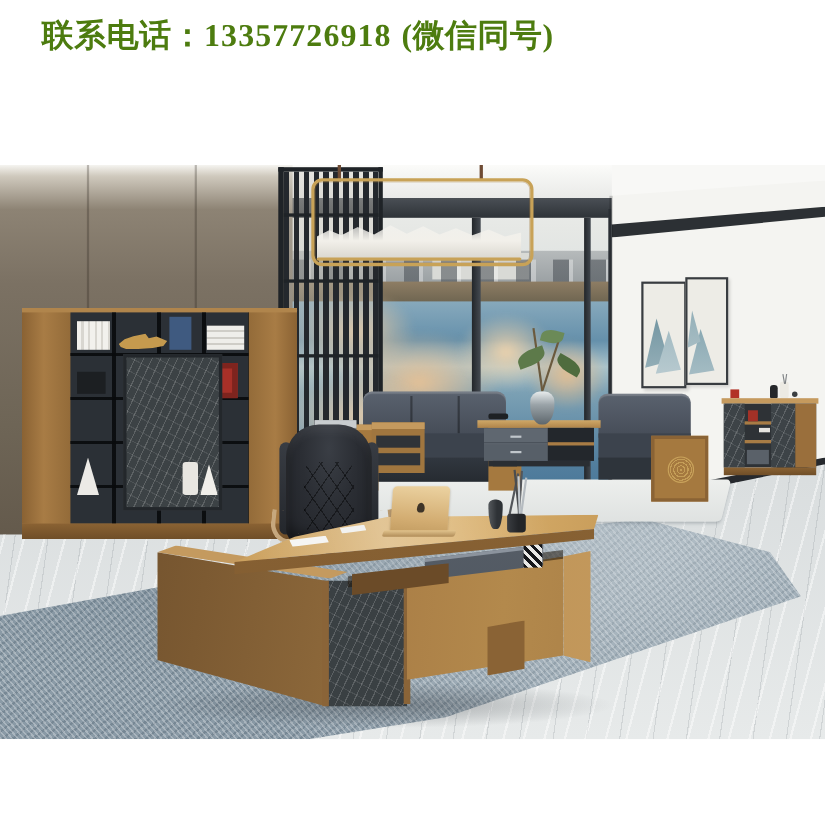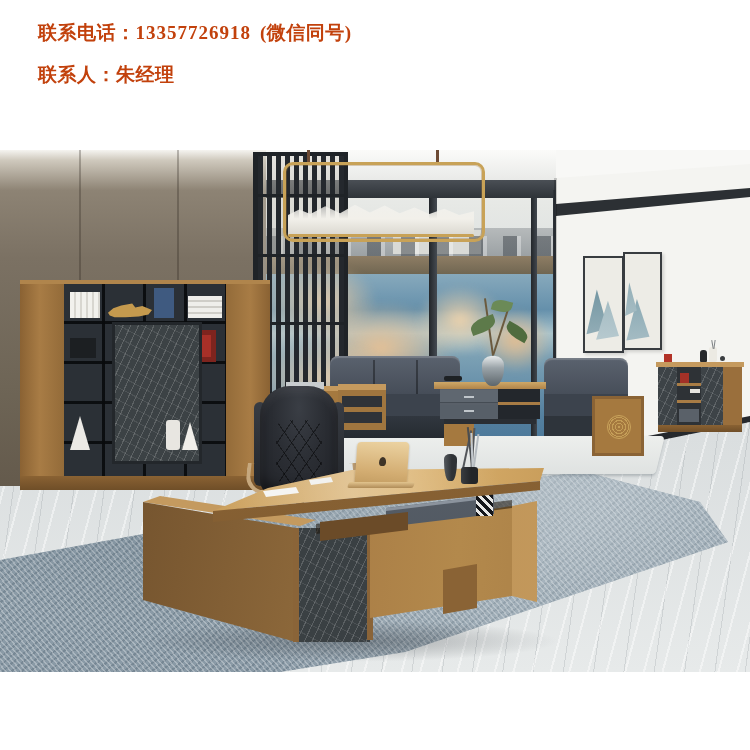--- a/index.html
+++ b/index.html
@@ -1,34 +1,33 @@
 <!DOCTYPE html>
 <html><head>
 <meta charset="utf-8">
 <style>
   html,body{margin:0;padding:0;}
   body{width:750px;height:750px;position:relative;background:#fff;font-family:"Liberation Sans","DejaVu Sans",sans-serif;overflow:hidden;}
   .ab{position:absolute;}
   .poly{position:absolute;inset:0;}
-  .contact{position:absolute;left:38px;top:12px;color:#c2410c;
+  .contact{position:absolute;left:38px;top:12px;color:#4d7c0f;
     font-family:"Liberation Serif","DejaVu Serif",serif;font-weight:700;
-    font-size:19px;line-height:42px;letter-spacing:.5px;white-space:nowrap;}
+    font-size:29px;line-height:42px;letter-spacing:.5px;white-space:nowrap;}
   .contact .num{font-family:"Liberation Serif","DejaVu Serif",serif;letter-spacing:1px;}
   .contact .note{margin-left:9px;}
   .photo{position:absolute;left:0;top:150px;width:750px;height:522px;overflow:hidden;background:#f4f4f2;}
   .grain{background:repeating-linear-gradient(92deg,rgba(60,35,10,.16) 0 1px,transparent 1px 6px);}
   .marbleV{background-image:repeating-linear-gradient(115deg,rgba(255,255,255,.17) 0 1px,transparent 1px 7px),repeating-linear-gradient(28deg,rgba(255,255,255,.09) 0 1px,transparent 1px 11px);}
   .bw{background:repeating-linear-gradient(45deg,#14161a 0 3px,#e8e8e6 3px 6px);}
 </style>
 </head>
 <body>
 
 <div class="contact">
   <div><span>联系电话：</span><span class="num">13357726918</span><span class="note">(微信同号)</span></div>
-  <div><span>联系人：</span><span>朱经理</span></div>
 </div>
 
 <div class="photo">
 
   <div class="ab" style="left:265px;top:0;width:297px;height:322px;background:linear-gradient(180deg,#f1f1ef 0%,#e6e8e5 18%,#dfe3e2 30%);"></div>
   <div class="ab" style="left:265px;top:78px;width:297px;height:32px;background:linear-gradient(180deg,#b6babb,#989ea1);overflow:hidden;">
     <div class="ab" style="left:128px;top:2px;width:88px;height:24px;background:#d9dad6;"></div>
     <div class="ab" style="left:0;top:8px;width:297px;height:24px;background:repeating-linear-gradient(90deg,rgba(70,76,82,.55) 0 14px,rgba(255,255,255,.35) 14px 18px,transparent 18px 34px);"></div>
   </div>
   <div class="ab" style="left:265px;top:106px;width:297px;height:20px;background:linear-gradient(180deg,#8e7d64,#6d6450);"></div>

